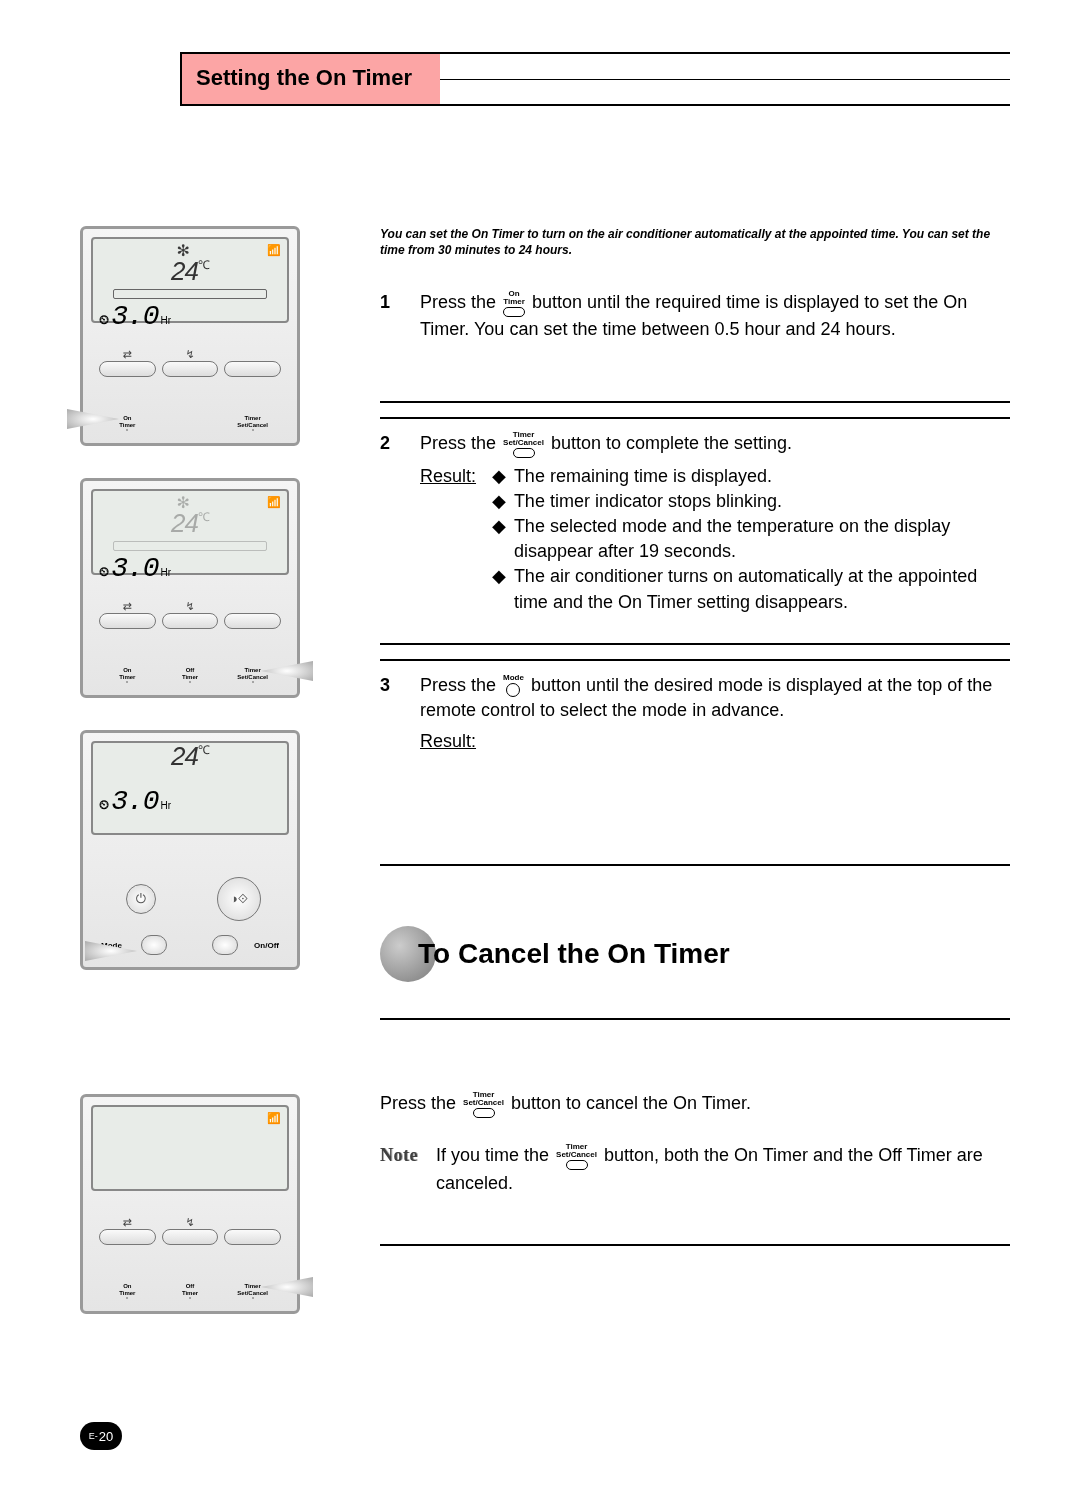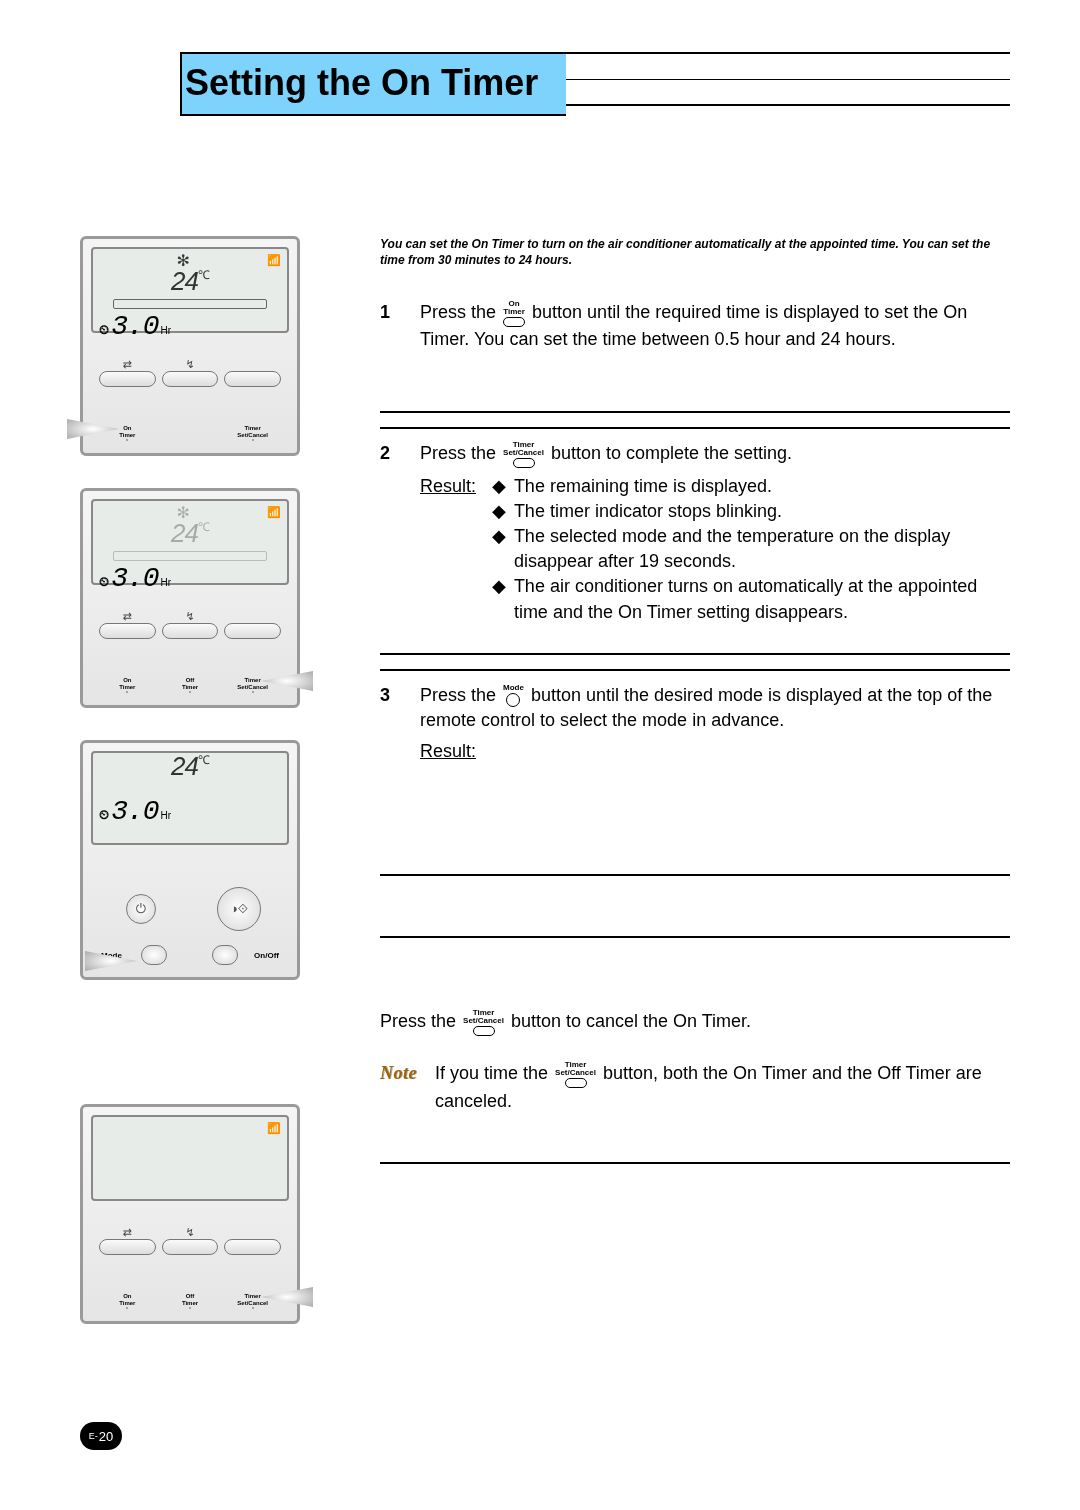--- a/index.html
+++ b/index.html
@@ -1,21 +1,21 @@
 <!DOCTYPE html>
 <html><head>
 <meta charset="utf-8">
 <style>
   * { box-sizing: border-box; margin: 0; padding: 0; }
   html, body { width: 1080px; height: 1510px; background: #fff; font-family: Arial, Helvetica, sans-serif; color: #000; }
   .page { padding: 52px 70px 40px 80px; position: relative; height: 100%; }
 
   
   .title-row { display: flex; align-items: stretch; width: 830px; margin-left: 100px; }
-  .title-tab { border: 2px solid #000; border-right: none; padding: 8px 28px 10px 3px; font-size: 36px; font-weight: bold; display: flex; align-items: center; background: #7dd3fc; }
+  .title-tab { border: 2px solid #000; border-right: none; padding: 8px 28px 10px 14px; font-size: 22px; font-weight: bold; display: flex; align-items: center; background: #fca5a5; }
   .title-rail { flex: 1; border-top: 2px solid #000; border-bottom: 2px solid #000; height: 54px; position: relative; }
   .title-rail::after { content: ""; position: absolute; left: 0; right: 0; top: 50%; height: 0; border-top: 1px solid #000; }
 
   .columns { display: flex; margin-top: 120px; gap: 60px; }
   .left-col { width: 240px; display: flex; flex-direction: column; gap: 32px; }
   .right-col { flex: 1; }
 
   
   .remote { width: 220px; height: 220px; border: 3px solid #9a9a9a; border-radius: 6px; background: linear-gradient(#f5f5f5,#e5e5e5); padding: 8px; display: flex; flex-direction: column; justify-content: space-between; position: relative; }
   .remote .screen { border: 2px solid #888; border-radius: 4px; height: 86px; background: #e8ece8; position: relative; padding: 2px 6px; }
@@ -76,21 +76,21 @@
   .result-list .bullet .dia { flex-shrink: 0; }
 
   
   .cancel-block { margin-top: 60px; }
   .cancel-head { display: flex; align-items: center; gap: 0; }
   .cancel-dot { width: 56px; height: 56px; border-radius: 50%; background: radial-gradient(circle at 35% 35%, #ccc, #7a7a7a); flex-shrink: 0; }
   .cancel-title { font-size: 28px; font-weight: bold; margin-left: -18px; }
 
   .cancel-body { border-bottom: 2px solid #000; padding-top: 70px; padding-bottom: 48px; font-size: 18px; line-height: 1.45; border-top: 2px solid #000; margin-top: 36px; }
   .note-row { display: flex; gap: 18px; margin-top: 24px; }
-  .note-label { font-style: italic; font-family: Georgia, serif; font-weight: bold; letter-spacing: 0.5px; color: #a16207; text-shadow: 1px 0 #aaa; }
+  .note-label { font-family: Georgia, serif; font-weight: bold; letter-spacing: 0.5px; color: #404040; text-shadow: 1px 0 #aaa; }
 
   .page-badge { position: absolute; left: 80px; bottom: 60px; width: 42px; height: 28px; background: #000; color: #fff; border-radius: 14px; display: flex; align-items: center; justify-content: center; font-size: 13px; }
   .page-badge .sm { font-size: 9px; margin-right: 1px; }
 
   hr.sep { border: none; border-top: 2px solid #000; margin: 0 0 12px; }
 </style>
 </head>
 <body>
 
 <div class="page">
@@ -338,20 +338,24 @@
             </span>
             <span> button until the desired mode is displayed at the top of the remote control to select the mode in advance.</span>
           </div>
         </div>
         <div class="result-row">
           <div class="result-label">Result:</div>
         </div>
       </div>
 
       <div class="cancel-block">
+        <div class="cancel-head">
+          <div class="cancel-dot"></div>
+          <div class="cancel-title">To Cancel the On Timer</div>
+        </div>
         <div class="cancel-body">
           <div>
             <span>Press the </span>
             <span class="inline-btn">
               <span class="t1">Timer</span>
               <span class="t2">Set/Cancel</span>
               <span class="pill-ico"></span>
             </span>
             <span> button to cancel the On Timer.</span>
           </div>

